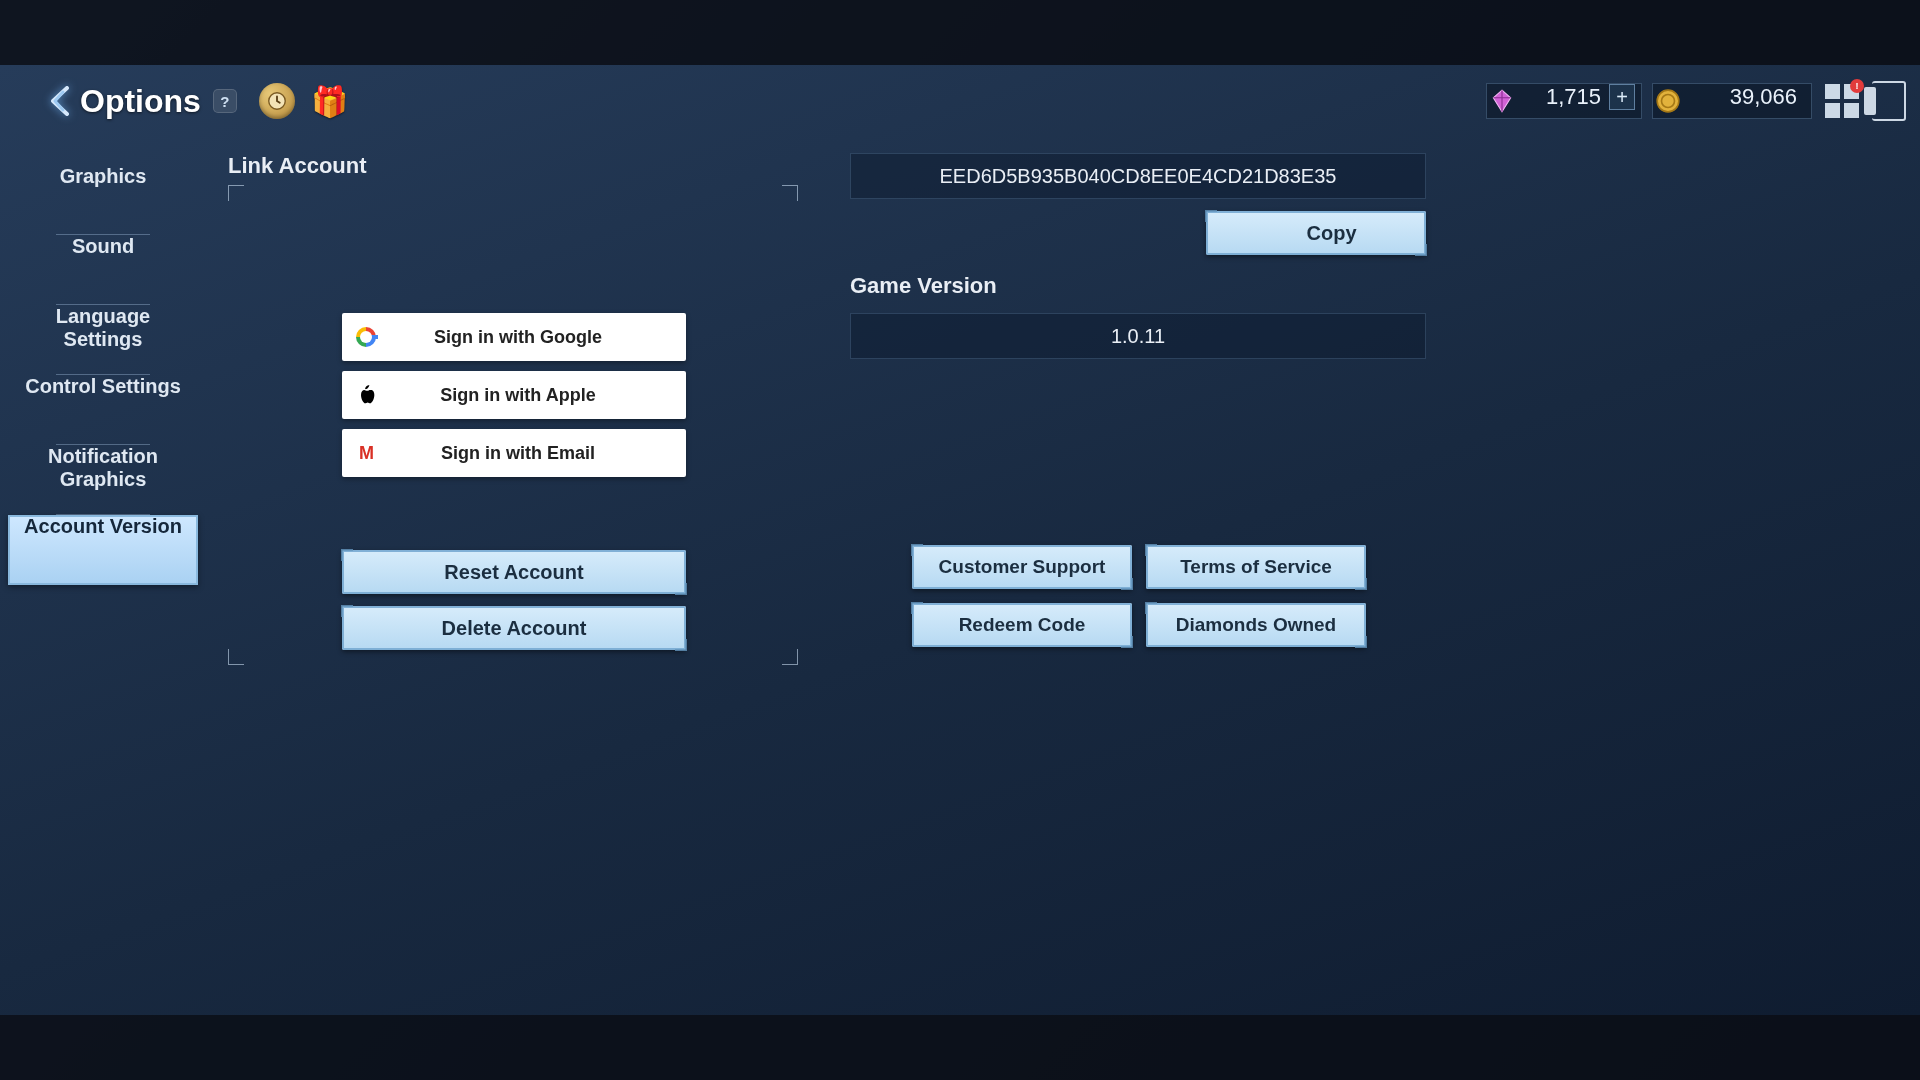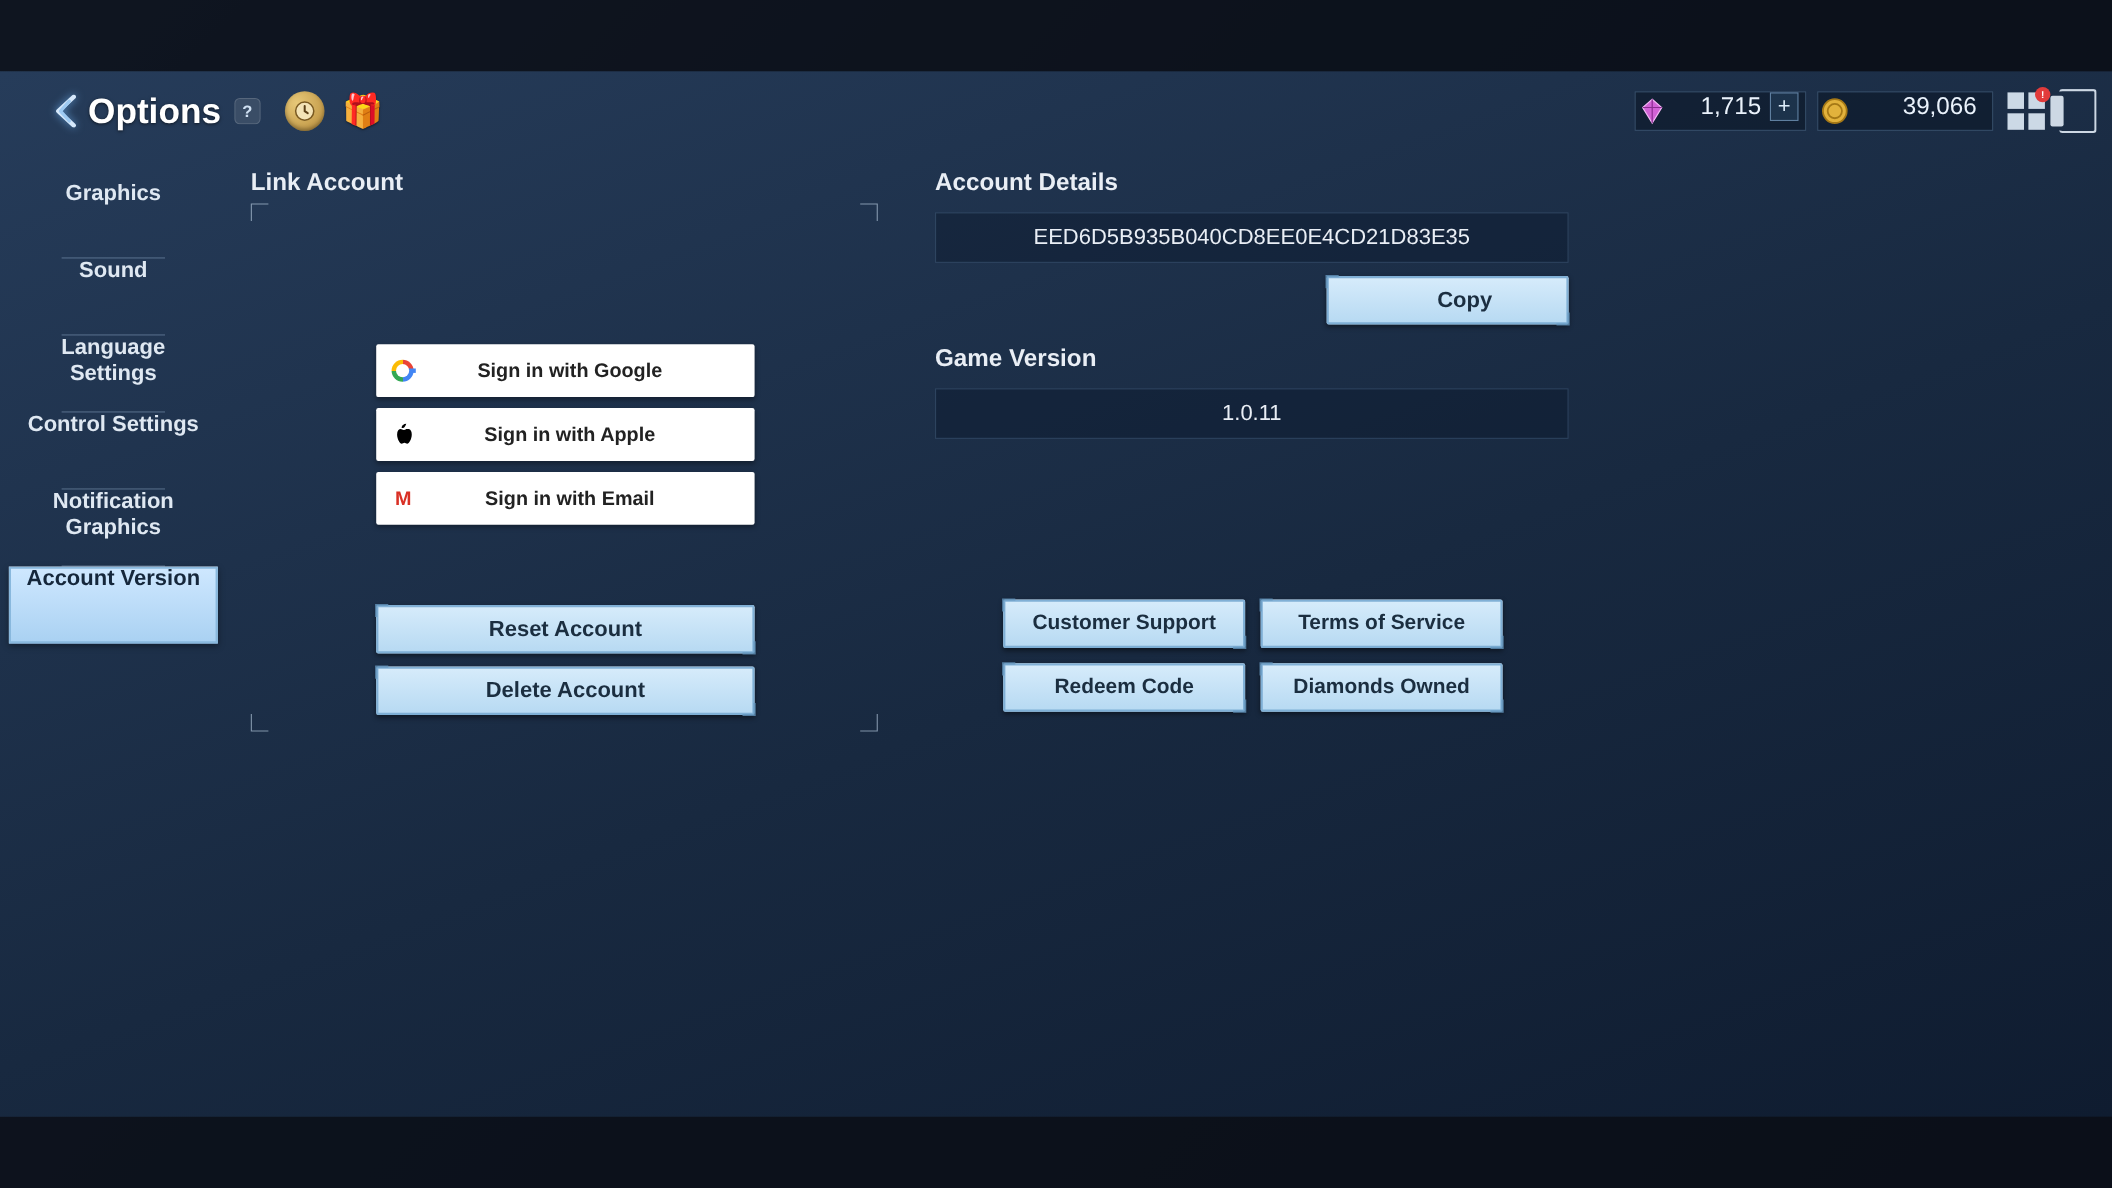--- a/index.html
+++ b/index.html
@@ -397,21 +397,20 @@
   <div class="action-stack">
     <div class="glass-btn">
       <span>Reset Account</span>
     </div>
     <div class="glass-btn">
       <span>Delete Account</span>
     </div>
   </div>
 
   <div class="panel-right">
-    <div class="section-title">Account Details</div>
     <div class="info-box">
       <span>EED6D5B935B040CD8EE0E4CD21D83E35</span>
     </div>
     <div class="copy-row">
       <div class="glass-btn copy-btn">
         <span>Copy</span>
       </div>
     </div>
     <div class="section-title">Game Version</div>
     <div class="info-box">

